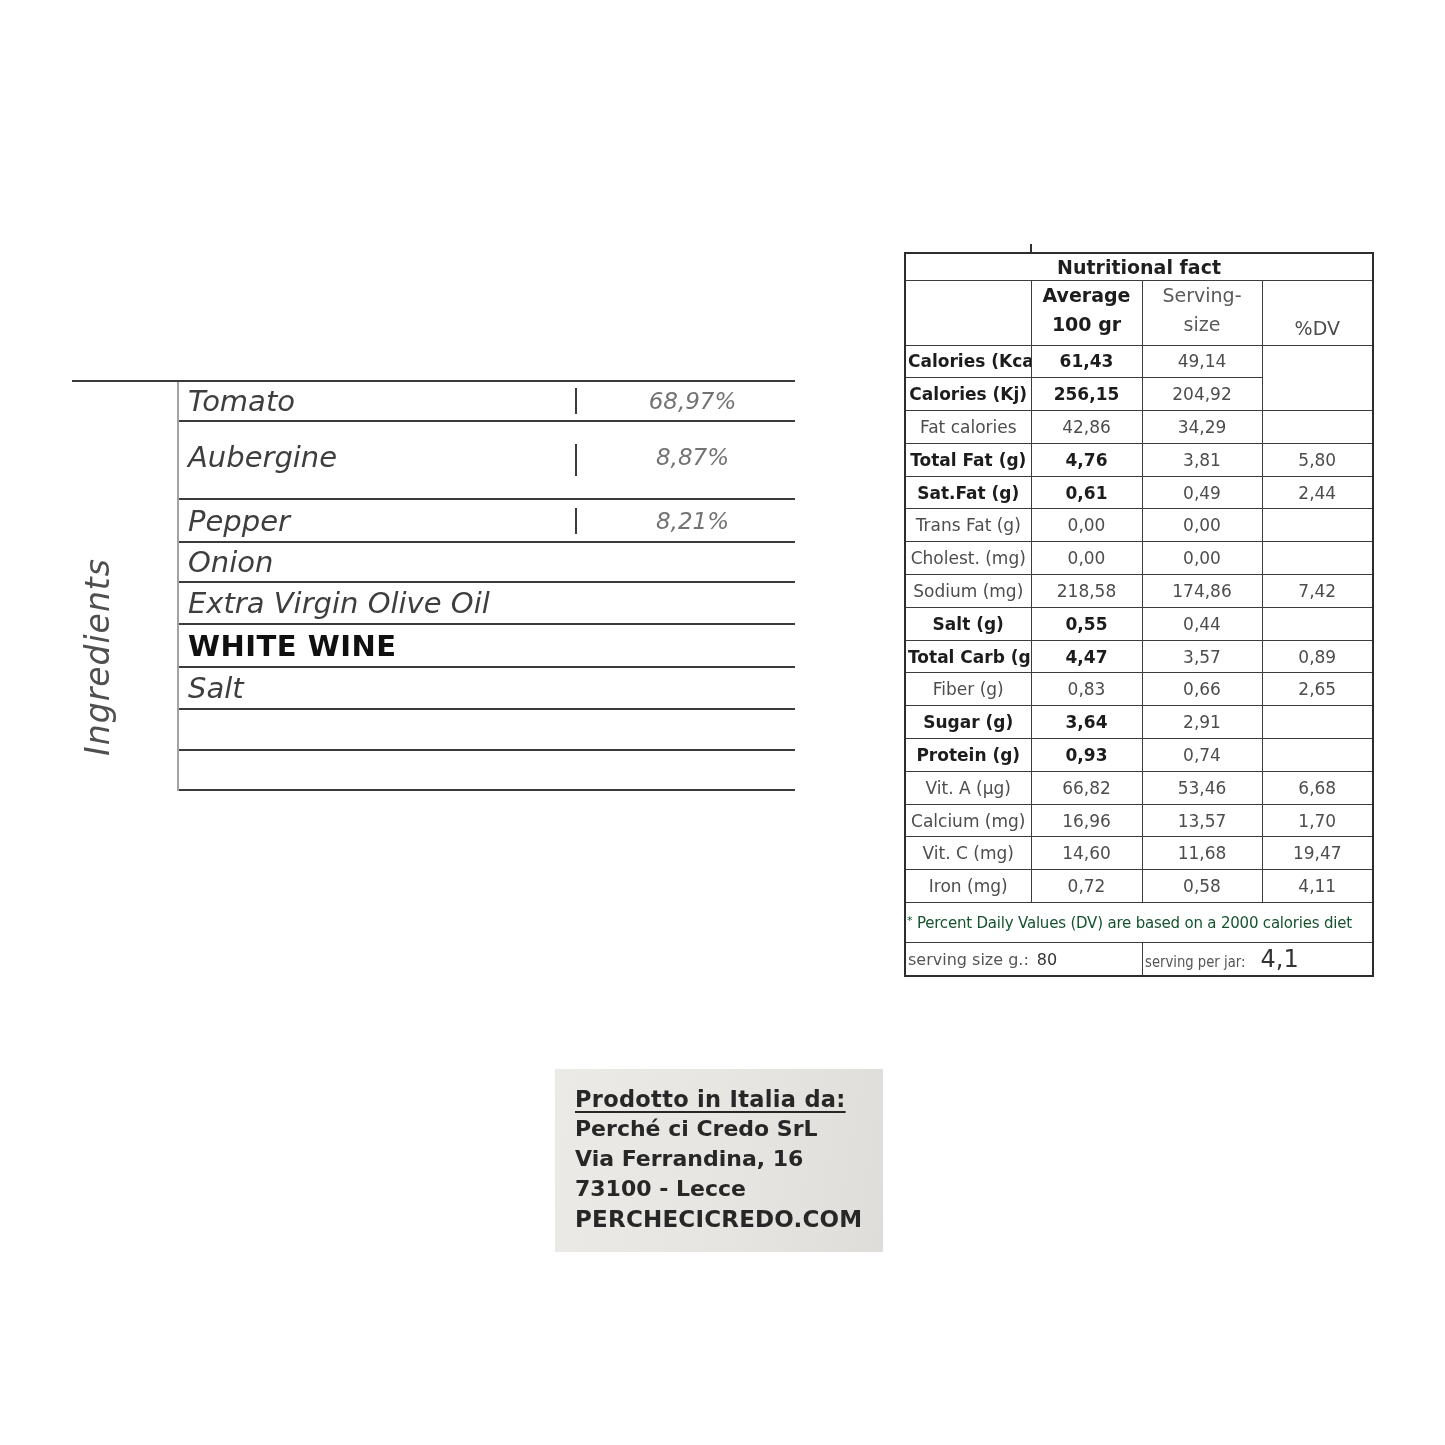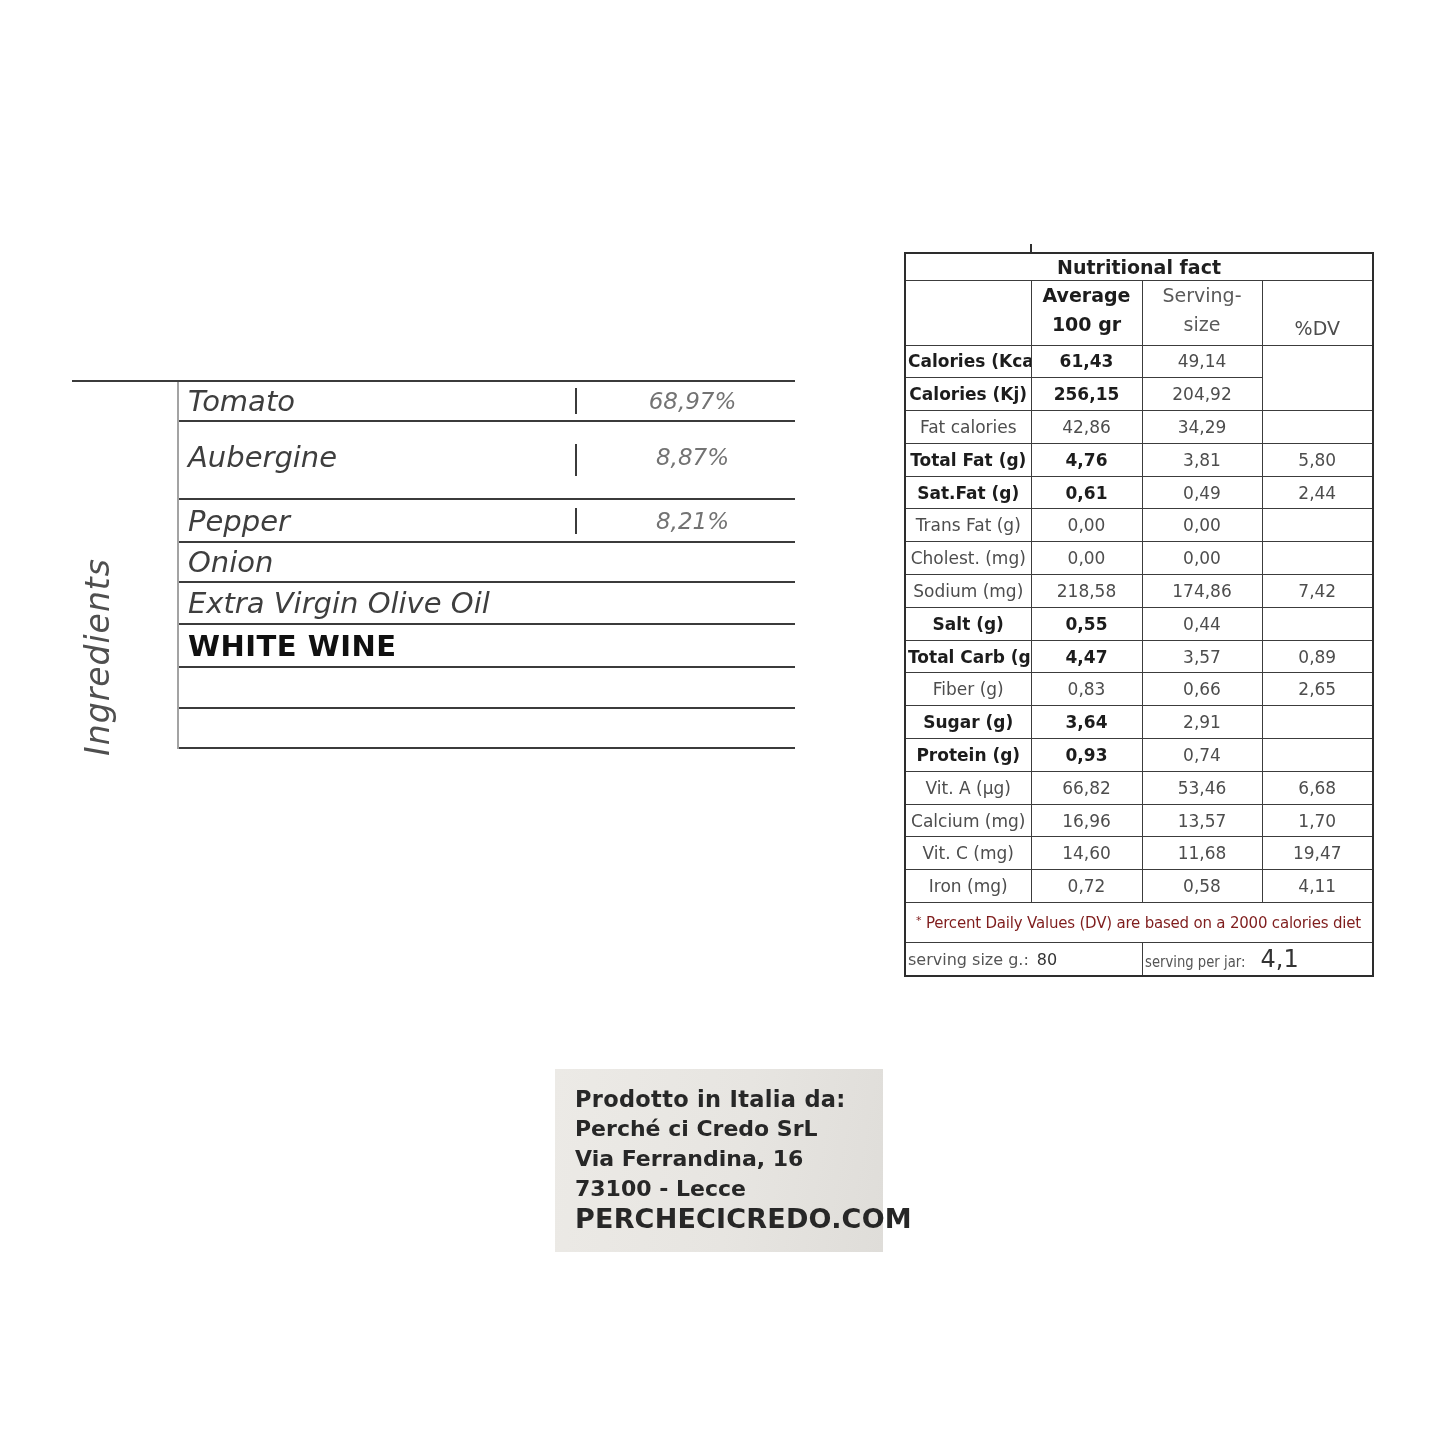--- a/index.html
+++ b/index.html
@@ -29,36 +29,36 @@
     font-size:17px;color:#4d4d4d;text-align:center;padding:0 2px;}
   table.nut{border:2px solid #2d2d2d;}
   tr.nut-title td{height:27px;font-size:19px;font-weight:bold;color:#1f1f1f;text-align:center;}
   tr.nut-head td{height:64px;vertical-align:bottom;padding-bottom:6px;font-size:19px;}
   .head-strong{font-weight:bold;color:#1c1c1c;line-height:29px;}
   .head-soft{color:#5a5a5a;line-height:29px;}
   td.dv-head{color:#5a5a5a;}
   tr.nr{height:32.8px;}
   td.lbl{text-align:left;padding-left:6px;font-size:16px;}
   tr.b td.lbl,tr.b td.avg{font-weight:bold;color:#1c1c1c;}
-  tr.nut-foot td{height:40px;text-align:center;font-size:15px;color:#7f1d1d;letter-spacing:-0.2px;padding-left:1px;}
+  tr.nut-foot td{height:40px;text-align:left;font-size:15px;color:#14532d;letter-spacing:-0.2px;padding-left:1px;}
   .foot-mark{font-size:11px;vertical-align:top;}
   tr.nut-serv td{height:33px;text-align:left;}
   .serv-lbl{font-size:16px;color:#555;}
   .serv-val{font-size:16px;color:#333;margin-left:8px;}
   .jar-lbl{display:inline-block;font-size:15px;color:#555;transform:scaleX(.88);transform-origin:left center;}
   .jar-val{font-size:24px;color:#333;margin-left:2px;}
 
   
   .prodotto{position:absolute;left:555px;top:1069px;width:328px;height:183px;box-sizing:border-box;
     background:linear-gradient(100deg,#eceae6 0%,#e7e5e1 55%,#dfddd9 100%);
     padding:15px 0 0 20px;color:#272727;font-weight:bold;}
   .prodotto .pl{font-size:22px;line-height:30px;white-space:nowrap;}
-  .prodotto .pl1{font-size:22.5px;text-underline-offset:4px;
+  .prodotto .pl1{font-size:22.5px;text-decoration:underline;text-underline-offset:4px;
     text-decoration-thickness:2px;letter-spacing:.3px;}
-  .prodotto .pl5{font-size:27px;letter-spacing:.2px;}
+  .prodotto .pl5{font-size:23px;letter-spacing:.2px;}
 </style>
 </head>
 <body>
 
 <div id="canvas">
 
   <div class="ing-vert-label">Ingredients</div>
   <div class="topline"></div>
 
   <div class="ing-table">
@@ -77,20 +77,24 @@
     <div class="ing-row" style="height:40px">
       <div class="ing-name">Onion</div>
       <div class="ing-val"></div>
     </div>
     <div class="ing-row" style="height:42px">
       <div class="ing-name">Extra Virgin Olive Oil</div>
       <div class="ing-val"></div>
     </div>
     <div class="ing-row emph" style="height:43px">
       <div class="ing-name">WHITE WINE</div>
+      <div class="ing-val"></div>
+    </div>
+    <div class="ing-row" style="height:42px">
+      <div class="ing-name">Salt</div>
       <div class="ing-val"></div>
     </div>
     <div class="ing-row" style="height:41px">
       <div class="ing-name"></div>
       <div class="ing-val"></div>
     </div>
     <div class="ing-row" style="height:40px">
       <div class="ing-name"></div>
       <div class="ing-val"></div>
     </div>

